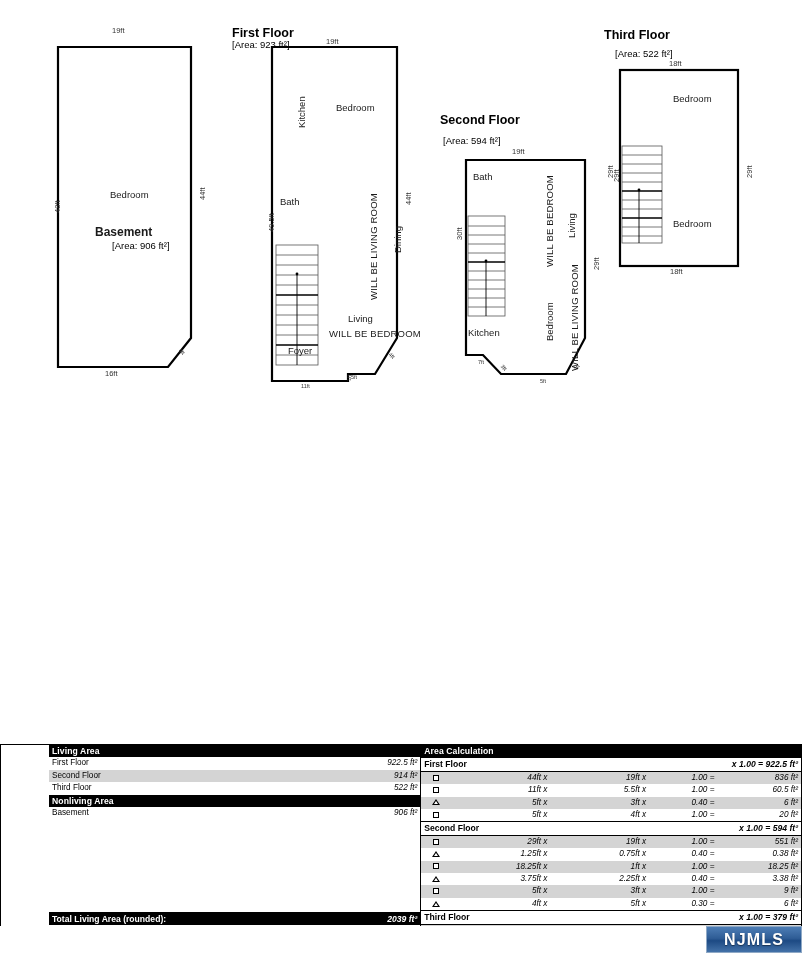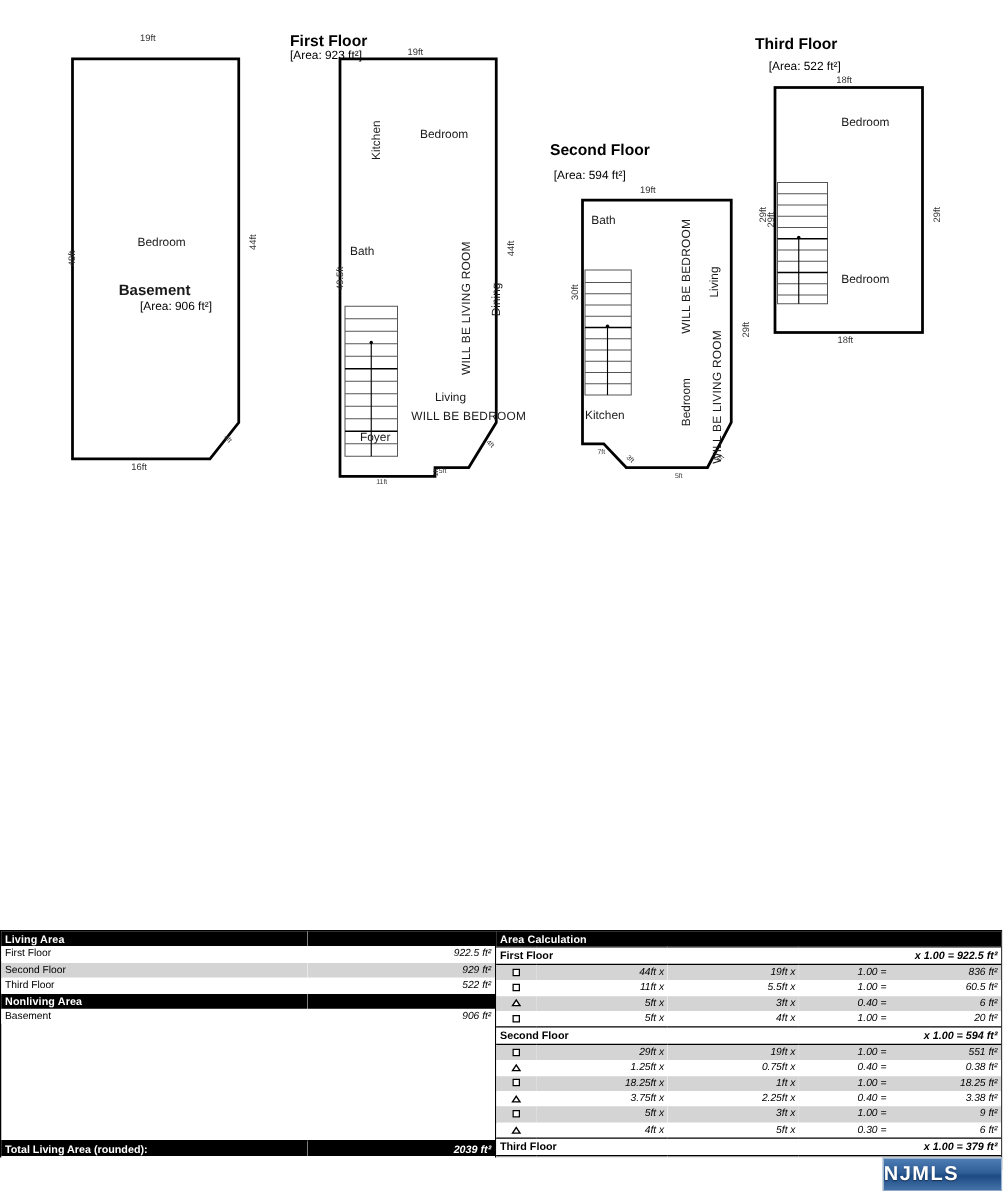--- a/index.html
+++ b/index.html
@@ -60,20 +60,21 @@
   }
 
   
   #tables {
     position: absolute; left: 0; top: 744px;
     width: 802px; height: 192px;
     border: 1px solid #000;
     background: #fff;
     display: flex;
     font-size: 8.2px;
+    padding-left: 48px;
   }
   #left-table  { width: 396px; border-right: 1px solid #000; position: relative; }
   #right-table { width: 404px; position: relative; }
 
   table.t { width: 100%; border-collapse: collapse; table-layout: fixed; }
   table.t td { padding: 0 3px; height: 12.4px; line-height: 12.4px;
                white-space: nowrap; overflow: hidden; }
 
   tr.band td {
     background: #000; color: #fff; font-weight: bold; font-size: 8.6px;
@@ -110,21 +111,21 @@
     border-left: 2.5px solid transparent; border-right: 2.5px solid transparent;
     border-bottom: 3.6px solid #fff;
   }
 
   
   #njmls {
     position: absolute; right: 0px; bottom: 0px;
     width: 96px; height: 27px;
     background: linear-gradient(180deg,#4d7db5 0%, #2f5d96 45%, #1d4a84 55%, #4472a8 100%);
     border: 1px solid #8fa9c6;
-    display: flex; align-items: center; justify-content: flex-start;
+    display: flex; align-items: center; justify-content: center;
     z-index: 40;
   }
   #njmls span {
     color: #ffffff; font-weight: bold; font-size: 16px;
     letter-spacing: 1.2px; text-shadow: 0 1px 1px rgba(0,0,0,.45);
   }
   #bottom-strip {
     position: absolute; left: 0; bottom: 0; width: 802px; height: 27px;
     background: #fff; z-index: 30;
   }
@@ -266,21 +267,21 @@
           <tr class="band">
             <td class="l">Living Area</td>
             <td></td>
           </tr>
           <tr class="white">
             <td class="l">First Floor</td>
             <td class="r">922.5 ft²</td>
           </tr>
           <tr class="alt">
             <td class="l">Second Floor</td>
-            <td class="r">929 ft²</td>
+            <td class="r">914 ft²</td>
           </tr>
           <tr class="white">
             <td class="l">Third Floor</td>
             <td class="r">522 ft²</td>
           </tr>
           <tr class="band">
             <td class="l">Nonliving Area</td>
             <td></td>
           </tr>
           <tr class="white">

